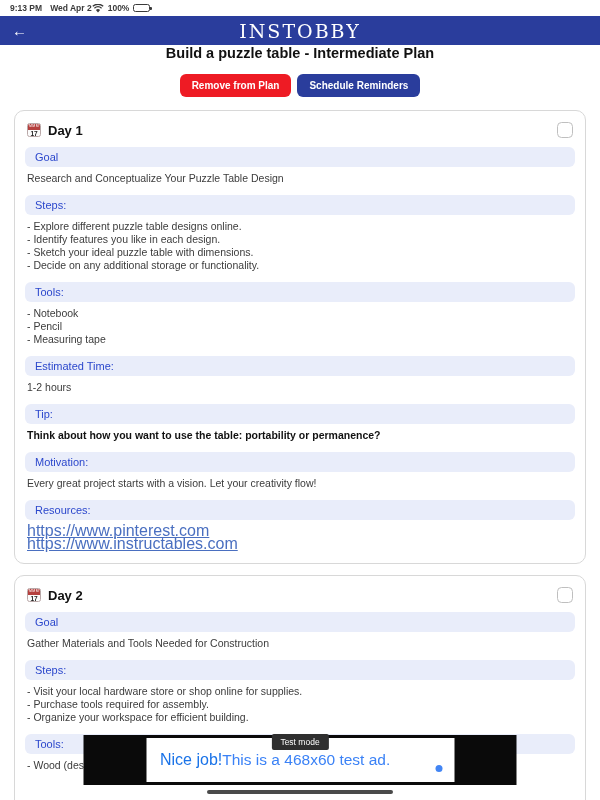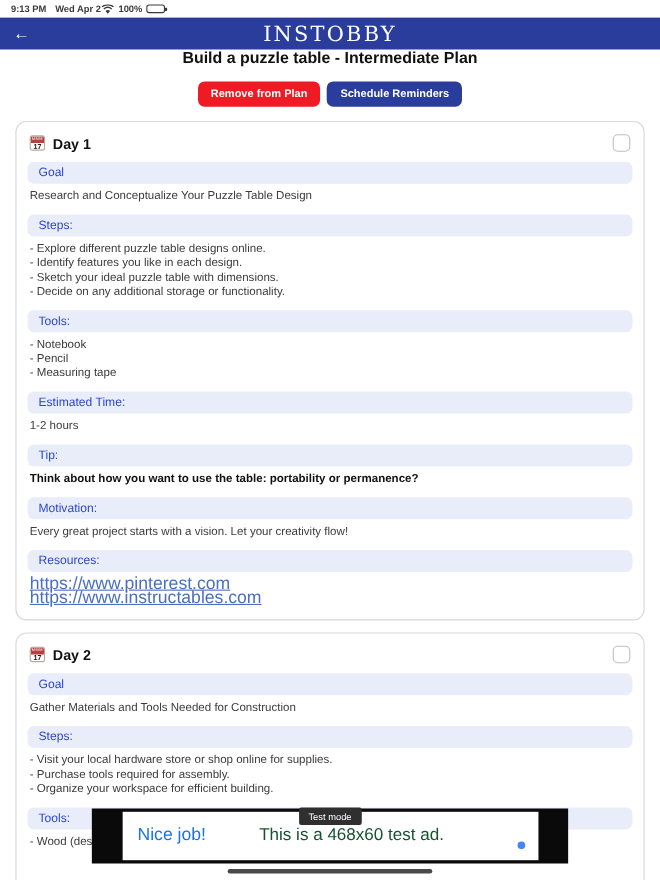--- a/index.html
+++ b/index.html
@@ -46,23 +46,23 @@
   .section-header { background:#e9edfa; border-radius:6px; padding:4px 10px; margin-top:9px;
                     font-size:11px; font-weight:400; color:#2b47cc; }
   .section-body { padding:5px 2px 1px 2px; }
   .body-line { font-size:10.5px; color:#3c3c3c; line-height:13px; }
   .body-line.bold { font-weight:700; color:#111; }
   .link-line { display:block; font-size:16px; color:#4a6fc0; text-decoration:underline; line-height:12.5px; cursor:pointer; }
 
   
   .ad-overlay { position:absolute; left:50%; transform:translateX(-50%); top:735px; width:433px; height:50px;
                 background:#0a0a0a; display:flex; align-items:center; justify-content:center; }
-  .ad-inner { width:378px; height:44px; background:#fff; display:flex; align-items:center; position:relative; }
+  .ad-inner { width:308px; height:44px; background:#fff; display:flex; align-items:center; position:relative; }
   .ad-left-text { color:#1a73e8; font-size:16px; font-weight:500; margin-left:14px; }
-  .ad-main-text { flex:1; text-align:center; color:#14532d; font-size:15.5px; }
+  .ad-main-text { flex:1; text-align:left; color:#3b82f6; font-size:15.5px; }
   .test-mode-badge { position:absolute; top:-4px; left:50%; transform:translateX(-50%); background:#2f2f2f;
                      color:#fff; font-size:8.5px; padding:3px 9px; border-radius:2px; white-space:nowrap; }
   .admob-logo { width:25px; height:25px; margin-right:12px; position:relative; flex:0 0 auto; }
   .admob-ring { width:25px; height:25px; border-radius:50%;
                 background:conic-gradient(from 150deg, #ea4335 0 35%, #fbbc04 35% 72%, transparent 72%); position:relative; }
   .admob-ring::after { content:""; position:absolute; left:6px; top:6px; width:13px; height:13px;
                        background:#fff; border-radius:50%; }
   .admob-dot { position:absolute; right:0px; bottom:1px; width:7px; height:7px; background:#4285f4; border-radius:50%; }
 
   .home-indicator { position:absolute; left:50%; transform:translateX(-50%); bottom:6px;

